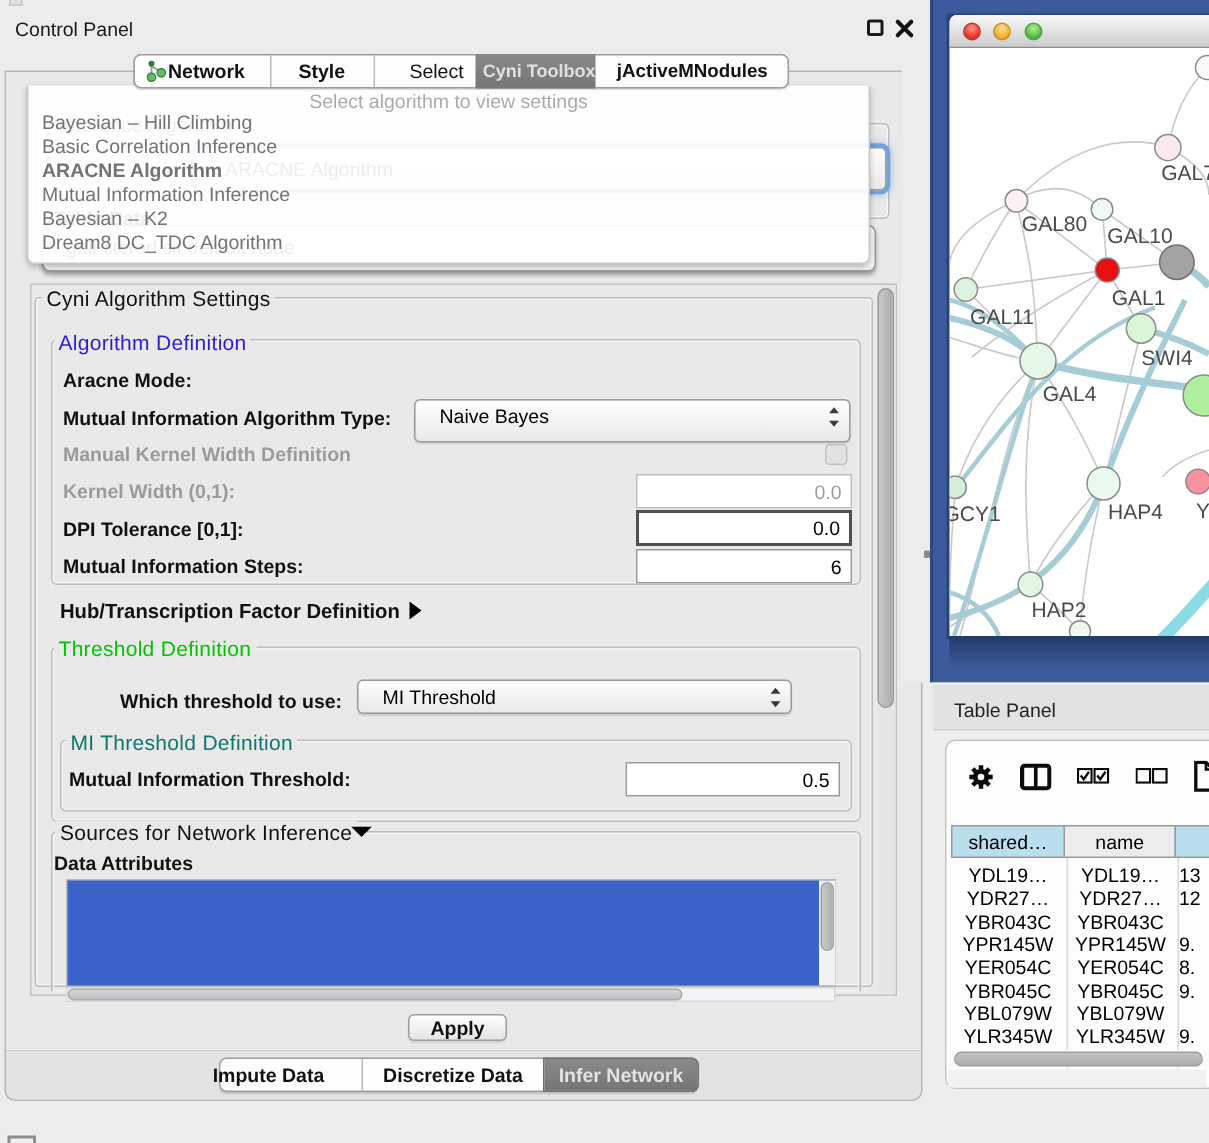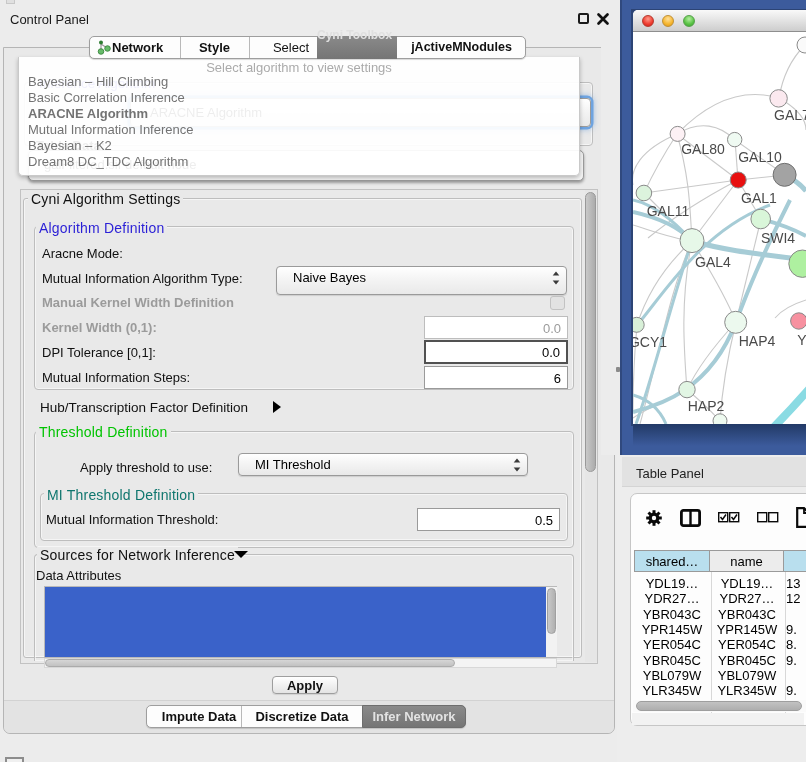--- a/index.html
+++ b/index.html
@@ -1,20 +1,20 @@
 <!DOCTYPE html>
 <html><head>
 <meta charset="utf-8">
 <style>
 * { margin:0; padding:0; box-sizing:border-box; }
 html,body { width:806px; height:762px; background:#ececec; font-family:"Liberation Sans", sans-serif; overflow:hidden; }
 #stage { position:relative; width:806px; height:762px; overflow:hidden; }
 .abs { position:absolute; }
 .b { font-weight:bold; }
-.lbl { position:absolute; font-size:13px; font-weight:normal; color:#111; white-space:nowrap; }
+.lbl { position:absolute; font-size:13px; font-weight:bold; color:#111; white-space:nowrap; }
 .glbl { position:absolute; font-size:13px; font-weight:bold; color:#9b9b9b; white-space:nowrap; }
 .group { position:absolute; border:1px solid #bdbdbd; border-radius:4px; box-shadow:inset 0 0 0 1px rgba(255,255,255,0.55); }
 .gcap { position:absolute; font-size:14px; letter-spacing:0.2px; background:#e9e9e9; padding:0 3px; white-space:nowrap; }
 .combo { position:absolute; border:1px solid #9a9a9a; border-radius:4px; background:linear-gradient(#ffffff,#f4f4f4 45%,#e9e9e9); box-shadow:0 1px 1px rgba(0,0,0,0.12); }
 .combo .ct { position:absolute; left:16px; top:3px; font-size:13px; color:#000; }
 .inp { position:absolute; background:#fff; font-size:13px; text-align:right; white-space:nowrap; }
 .inp span { position:absolute; right:6px; top:50%; transform:translateY(-50%); }
 </style>
 </head>
 <body>
@@ -91,21 +91,21 @@
     </div>
 
   <div class="lbl" style="left:40px;top:400px;font-size:13.5px;">Hub/Transcription Factor Definition</div>
   <svg class="abs" style="left:272px;top:401px;" width="10" height="12" viewBox="0 0 10 12">
       <path d="M1 0 L9 6 L1 12 Z" fill="#000"></path>
     </svg>
 
   <div class="group" style="left:34px;top:431px;width:540px;height:117px;"></div>
   <div class="gcap" style="left:36px;top:424px;color:#00c400;">Threshold Definition</div>
 
-  <div class="lbl" style="left:80px;top:460px;">Apply threshold to use:</div>
+  <div class="lbl" style="left:80px;top:460px;">Which threshold to use:</div>
   <div class="combo" style="left:238px;top:453px;width:290px;height:23px;">
       <span class="ct">MI Threshold</span>
     <svg class="abs" style="left:274px;top:4px;" width="8" height="14" viewBox="0 0 8 14">
         <path d="M4 0.5 L7.3 4.5 L0.7 4.5 Z" fill="#3a3a3a"></path>
         <path d="M4 13.5 L7.3 9.5 L0.7 9.5 Z" fill="#3a3a3a"></path>
       </svg>
   </div>
 
   <div class="group" style="left:40px;top:493px;width:528px;height:48px;"></div>
   <div class="gcap" style="left:44px;top:487px;color:#0f766e;">MI Threshold Definition</div>
@@ -129,40 +129,40 @@
   <div class="abs" style="left:45px;top:659px;width:410px;height:8px;background:linear-gradient(#d6d6d6,#c2c2c2);border:1px solid #ababab;border-radius:4px;"></div>
 
   <div class="abs" style="left:272px;top:676px;width:66px;height:18px;background:linear-gradient(#ffffff,#f1f1f1 50%,#e4e4e4);border:1px solid #9e9e9e;border-radius:4px;box-shadow:0 1px 1px rgba(0,0,0,0.1);"></div>
   <div class="abs" style="left:272px;top:678px;width:66px;text-align:center;font-size:13px;font-weight:bold;color:#111;">Apply</div>
 
   <div class="abs" style="left:4px;top:700px;width:610px;height:33px;background:#e3e3e3;border-top:1px solid #d2d2d2;border-radius:0 0 7px 7px;"></div>
 
   <div class="abs" style="left:146px;top:705px;width:320px;height:23px;background:#fdfdfd;border:1px solid #9e9e9e;border-radius:5px;box-shadow:0 1px 1px rgba(0,0,0,0.15);"></div>
   <div class="abs" style="left:362px;top:705px;width:104px;height:23px;background:linear-gradient(#8a8a8a,#757575);border:1px solid #6e6e6e;border-radius:0 5px 5px 0;"></div>
   <div class="abs" style="left:241px;top:706px;width:1px;height:21px;background:#b9b9b9;"></div>
-  <div class="abs" style="left:151px;top:705px;width:96px;height:23px;line-height:23px;text-align:center;font-size:13px;font-weight:bold;color:#111;">Impute Data</div>
+  <div class="abs" style="left:131px;top:705px;width:96px;height:23px;line-height:23px;text-align:center;font-size:13px;font-weight:bold;color:#111;">Impute Data</div>
   <div class="abs" style="left:242px;top:705px;width:120px;height:23px;line-height:23px;text-align:center;font-size:13px;font-weight:bold;color:#111;">Discretize Data</div>
   <div class="abs" style="left:362px;top:705px;width:104px;height:23px;line-height:23px;text-align:center;font-size:13px;font-weight:bold;color:#e3e3e3;">Infer Network</div>
 
   <div class="abs" style="left:5px;top:757px;width:19px;height:16px;background:#f0f0f0;border:2px solid #8d8d8d;"></div>
 
   <div class="abs" style="left:89px;top:36px;width:437px;height:23px;background:#fdfdfd;border:1px solid #9e9e9e;border-radius:5px;box-shadow:0 1px 1px rgba(0,0,0,0.15);"></div>
   <div class="abs" style="left:317px;top:36px;width:80px;height:23px;background:linear-gradient(#8a8a8a,#757575);"></div>
   <div class="abs" style="left:180px;top:37px;width:1px;height:21px;background:#b9b9b9;"></div>
   <div class="abs" style="left:249px;top:37px;width:1px;height:21px;background:#b9b9b9;"></div>
   <div class="abs" style="left:112px;top:36px;width:68px;height:23px;line-height:23px;font-size:13px;font-weight:bold;color:#111;white-space:nowrap;">Network</div>
   <svg class="abs" style="left:97px;top:40px;" width="14" height="15" viewBox="0 0 14 15">
     <path d="M4 3 L4 11 M4 4 L10 8" stroke="#9a9a9a" stroke-width="1.2" fill="none"></path>
     <circle cx="4" cy="2.5" r="2" fill="#2e7d32"></circle>
     <circle cx="4" cy="11.5" r="2.8" fill="#66bb6a" stroke="#2e7d32" stroke-width="0.8"></circle>
     <circle cx="10.5" cy="8.5" r="2.8" fill="#66bb6a" stroke="#2e7d32" stroke-width="0.8"></circle>
   </svg>
   <div class="abs" style="left:180px;top:36px;width:69px;height:23px;line-height:23px;text-align:center;font-size:13px;font-weight:bold;color:#111;">Style</div>
   <div class="abs" style="left:249px;top:36px;width:84px;height:23px;line-height:23px;text-align:center;font-size:13px;font-weight:normal;color:#111;">Select</div>
-  <div class="abs" style="left:317px;top:24px;width:80px;height:23px;line-height:23px;text-align:left;font-size:12px;font-weight:bold;color:#e0e0e0;white-space:nowrap;">Cyni Toolbox</div>
+  <div class="abs" style="left:317px;top:36px;width:80px;height:23px;line-height:23px;text-align:right;font-size:12px;font-weight:bold;color:#e0e0e0;white-space:nowrap;">Cyni Toolbox</div>
   <div class="abs" style="left:397px;top:36px;width:129px;height:23px;line-height:23px;text-align:center;font-size:12.5px;font-weight:bold;color:#111;white-space:nowrap;">jActiveMNodules</div>
 
   <div class="abs" style="left:601px;top:0;width:19px;height:455px;background:#ececec;"></div>
   <div class="abs" style="left:620px;top:0;width:186px;height:455px;background:#3c5b9c;"></div>
   <div class="abs" style="left:620px;top:0;width:2px;height:455px;background:#30497e;"></div>
 
   <div class="abs" style="left:631px;top:9px;width:175px;height:417px;background:#2c4475;"></div>
   <div class="abs" style="left:633px;top:424px;width:173px;height:22px;background:linear-gradient(#223a66,#3c5b9c);"></div>
 
   <div class="abs" style="left:633px;top:10px;width:173px;height:414px;border-radius:5px 0 0 0;overflow:hidden;background:#fff;">

